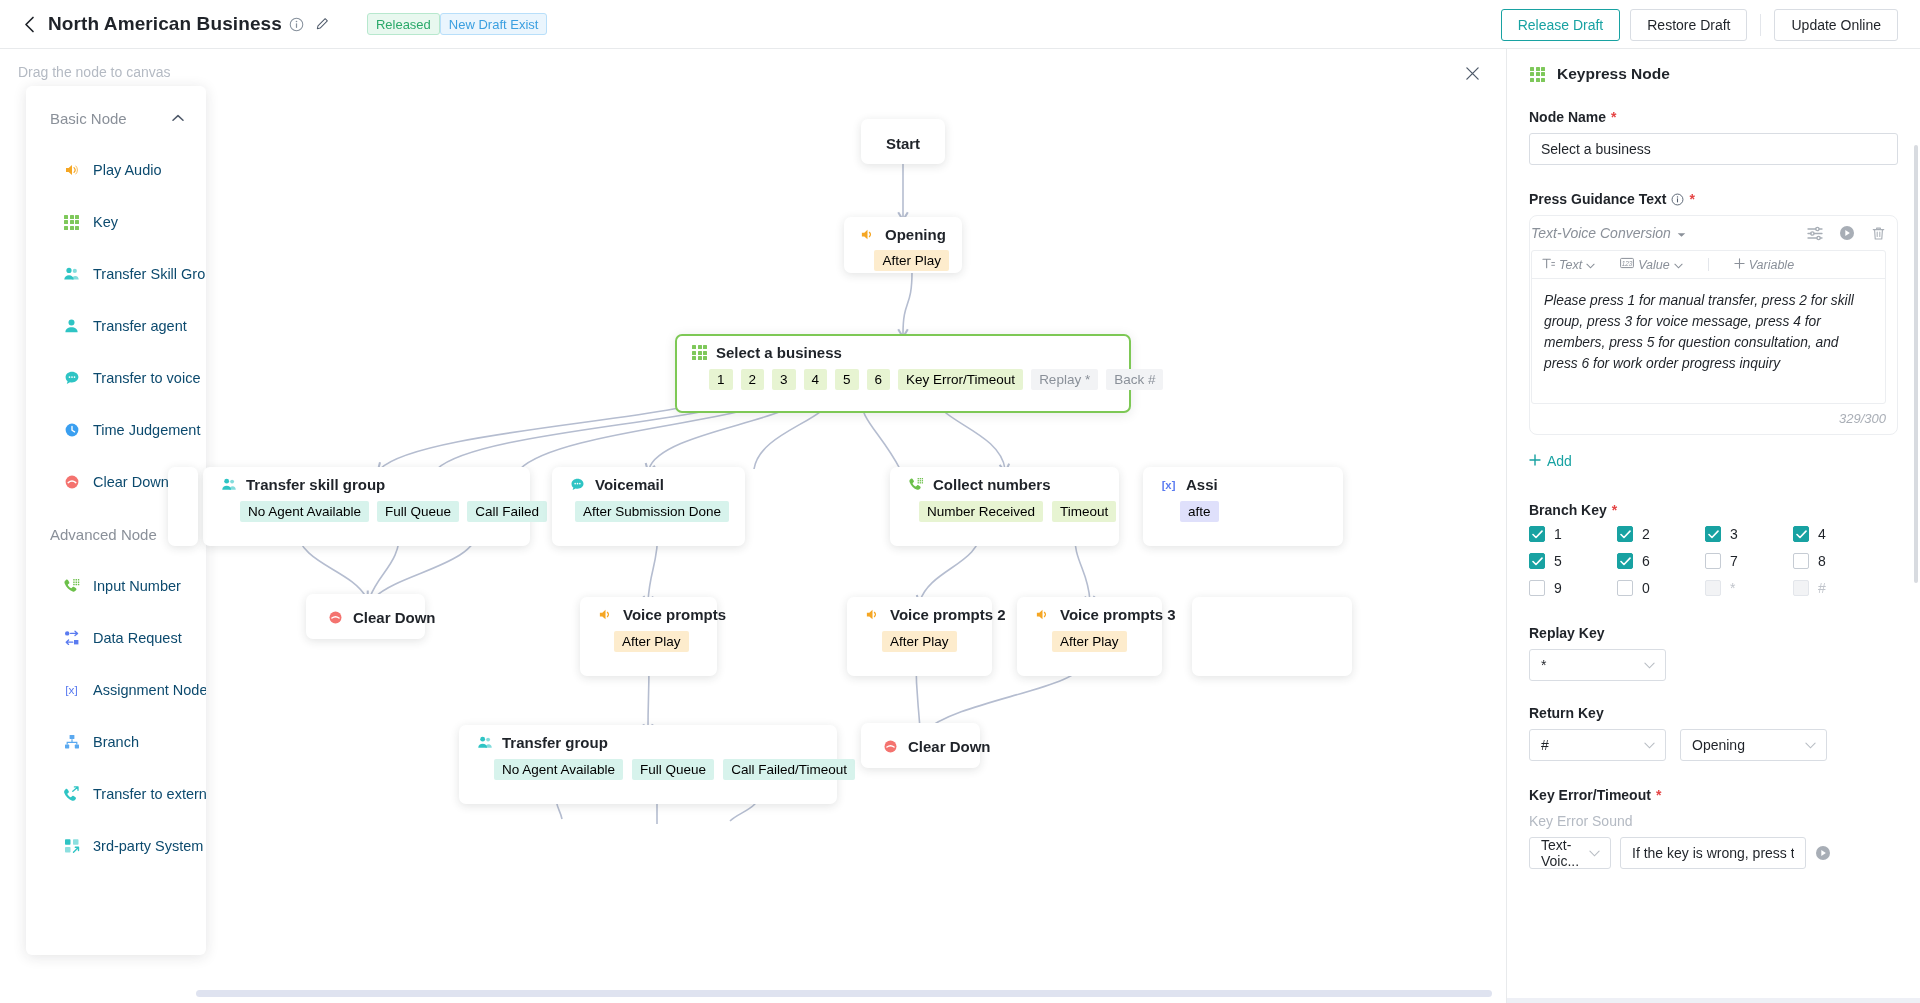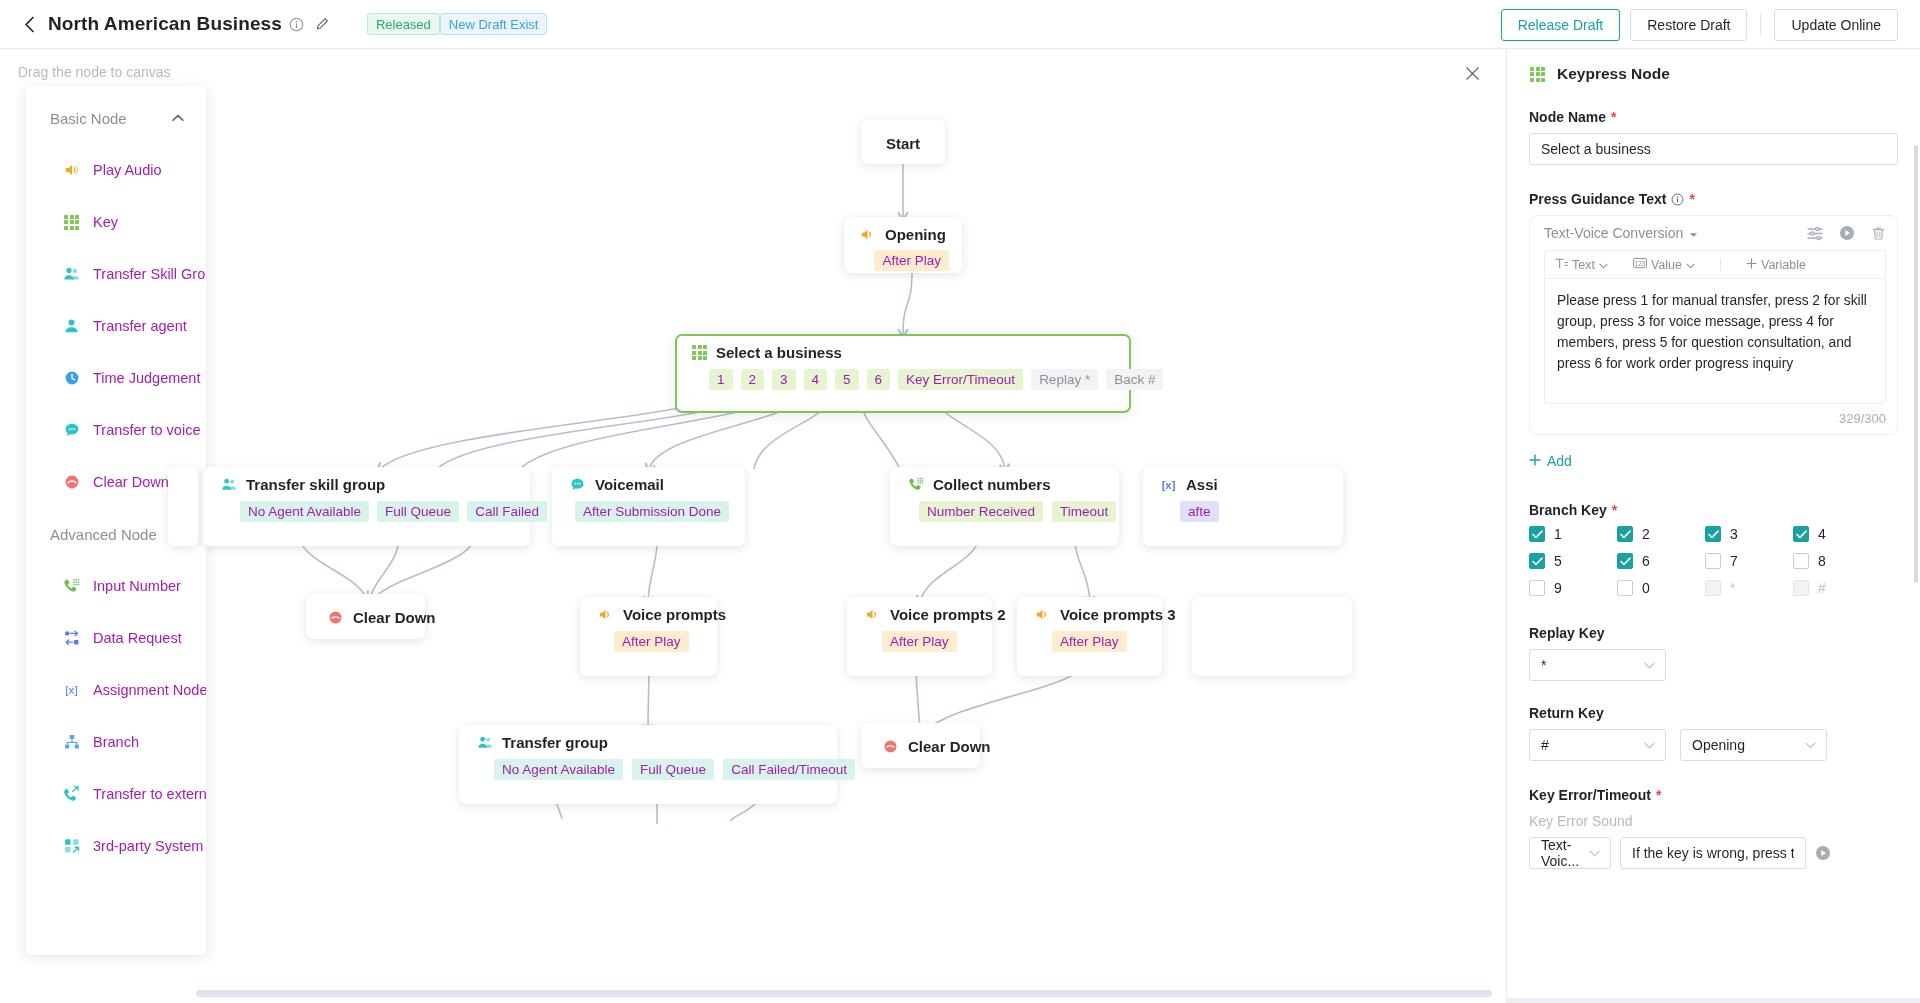--- a/index.html
+++ b/index.html
@@ -62,21 +62,21 @@
   }
   .pal-group {
     display:flex; align-items:center; justify-content:space-between;
     padding: 0 22px 0 24px; height: 52px;
     font-size: 15px; color: #8a9099; cursor:pointer;
   }
   .pal-caret { color:#4e5969; font-size: 11px; }
   .pal-item {
     display:flex; align-items:center; gap:13px;
     padding-left: 37px; height: 52px; cursor: grab;
-    font-size: 14.5px; color:#a21caf; white-space: nowrap; overflow: hidden;
+    font-size: 14.5px; color:#0c4a6e; white-space: nowrap; overflow: hidden;
   }
   .pal-ico { width:17px; height:17px; flex:none; display:flex; align-items:center; justify-content:center; }
 
   
   .ic-grid { display:grid; grid-template-columns:repeat(3,4px); grid-template-rows:repeat(3,4px); gap:1.5px; }
   .ic-grid i { background:#7ec85a; border-radius:.5px; display:block; }
 
   
   .node {
     position:absolute; background:#fff; border-radius:7px;
@@ -85,21 +85,21 @@
   }
   .node.sel { border: 2px solid #7dc855; box-shadow: 0 2px 12px rgba(31,35,41,.10); }
   .node-head {
     display:flex; align-items:center; gap:9px;
     padding: 0 18px; height: 40px; font-size:15px; font-weight:700; color:#1f2329;
     white-space: nowrap;
   }
   .node-head.center { justify-content:center; padding-top:2px; }
   .node-ports { display:flex; gap:9px; padding: 0 18px 14px 18px; flex-wrap:nowrap; }
   .port {
-    font-size: 13.5px; padding: 3px 8px; border-radius:2px; white-space:nowrap; color:#a21caf;
+    font-size: 13.5px; padding: 3px 8px; border-radius:2px; white-space:nowrap; color:#000000;
   }
   .port.green { background:#e7f4d2; }
   .port.mint  { background:#d7f3ec; }
   .port.peach { background:#fdeccd; }
   .port.gray  { background:#f2f3f5; color:#8a9099; }
   .port.lav   { background:#dfe0fb; }
 
   svg.wires { position:absolute; left:0; top:0; width:1506px; height:954px; overflow:visible; pointer-events:none; }
   .wire { fill:none; stroke:#b5bdd0; stroke-width:1.6px; }
 
@@ -122,21 +122,21 @@
   .fld-label {
     font-size:14px; font-weight:700; color:#1f2329; margin-top: 26px; margin-bottom: 8px;
     display:flex; align-items:center; gap:5px;
   }
   .req { color:#e54545; font-weight:700; }
   .inp {
     width:100%; height:32px; border:1px solid #d9dde3; border-radius:3px;
     padding: 0 11px; font-size:14px; color:#1f2329; background:#fff;
     font-family:"Liberation Sans", sans-serif;
   }
-  .tts-card { border:1px solid #eceef1; border-radius:8px; background:#fff; padding: 9px 11px 8px 14px; }
+  .tts-card { border:1px solid #eceef1; border-radius:8px; background:#fff; padding: 9px 11px 8px 1px; font-style: italic; }
   .tts-head { display:flex; align-items:center; justify-content:space-between; }
   .tts-sel { font-size:14px; color:#8a9099; display:flex; align-items:center; gap:6px; cursor:pointer; }
   .tts-acts { display:flex; align-items:center; gap:16px; color:#b0b5bd; }
   .tts-acts > span { cursor:pointer; display:flex; align-items:center; }
   .tts-box { margin-top:9px; border:1px solid #eceef1; border-radius:3px; }
   .tts-toolbar {
     display:flex; align-items:center; gap:25px; height:28px; padding: 0 10px;
     border-bottom:1px solid #eceef1; font-size:12.5px; color:#8a9099;
   }
   .tts-toolbar .tb-i { display:flex; align-items:center; gap:4px; cursor:pointer; }
@@ -307,37 +307,37 @@
               <circle cx="7.5" cy="4.4" r="3" fill="#2ec4c4"></circle>
               <path d="M1.4 14.2c0-3 2.7-4.9 6.1-4.9s6.1 1.9 6.1 4.9z" fill="#2ec4c4"></path>
             </svg>
         </span>
         <span>Transfer agent</span>
       </div>
 
       <div class="pal-item">
         <span class="pal-ico">
           <svg width="16" height="16" viewBox="0 0 16 16">
-              <circle cx="8" cy="8" r="6.4" fill="#3a9ff0"></circle>
-              <path d="M8 4.4V8.3l2.6 1.6" stroke="#fff" stroke-width="1.35" fill="none" stroke-linecap="round" stroke-linejoin="round"></path>
-            </svg>
-        </span>
-        <span>Time Judgement</span>
-      </div>
-
-      <div class="pal-item">
-        <span class="pal-ico">
-          <svg width="16" height="16" viewBox="0 0 16 16">
               <path d="M8 1.8c3.6 0 6.4 2.3 6.4 5.3 0 3-2.8 5.3-6.4 5.3-.7 0-1.4-.1-2-.2l-3.2 1.7.8-2.6C2.3 10.4 1.6 9 1.6 7.1c0-3 2.8-5.3 6.4-5.3z" fill="#2ec4c4"></path>
               <circle cx="5.5" cy="7.1" r=".85" fill="#fff"></circle>
               <circle cx="8" cy="7.1" r=".85" fill="#fff"></circle>
               <circle cx="10.5" cy="7.1" r=".85" fill="#fff"></circle>
             </svg>
         </span>
         <span>Transfer to voice</span>
+      </div>
+
+      <div class="pal-item">
+        <span class="pal-ico">
+          <svg width="16" height="16" viewBox="0 0 16 16">
+              <circle cx="8" cy="8" r="6.4" fill="#3a9ff0"></circle>
+              <path d="M8 4.4V8.3l2.6 1.6" stroke="#fff" stroke-width="1.35" fill="none" stroke-linecap="round" stroke-linejoin="round"></path>
+            </svg>
+        </span>
+        <span>Time Judgement</span>
       </div>
 
       <div class="pal-item">
         <span class="pal-ico">
           <svg width="16" height="16" viewBox="0 0 16 16">
               <circle cx="8" cy="8" r="6.4" fill="#f4736f"></circle>
               <path d="M4.2 8.6c2.4-1.9 5.2-1.9 7.6 0" stroke="#fff" stroke-width="1.5" fill="none" stroke-linecap="round"></path>
             </svg>
         </span>
         <span>Clear Down</span>

